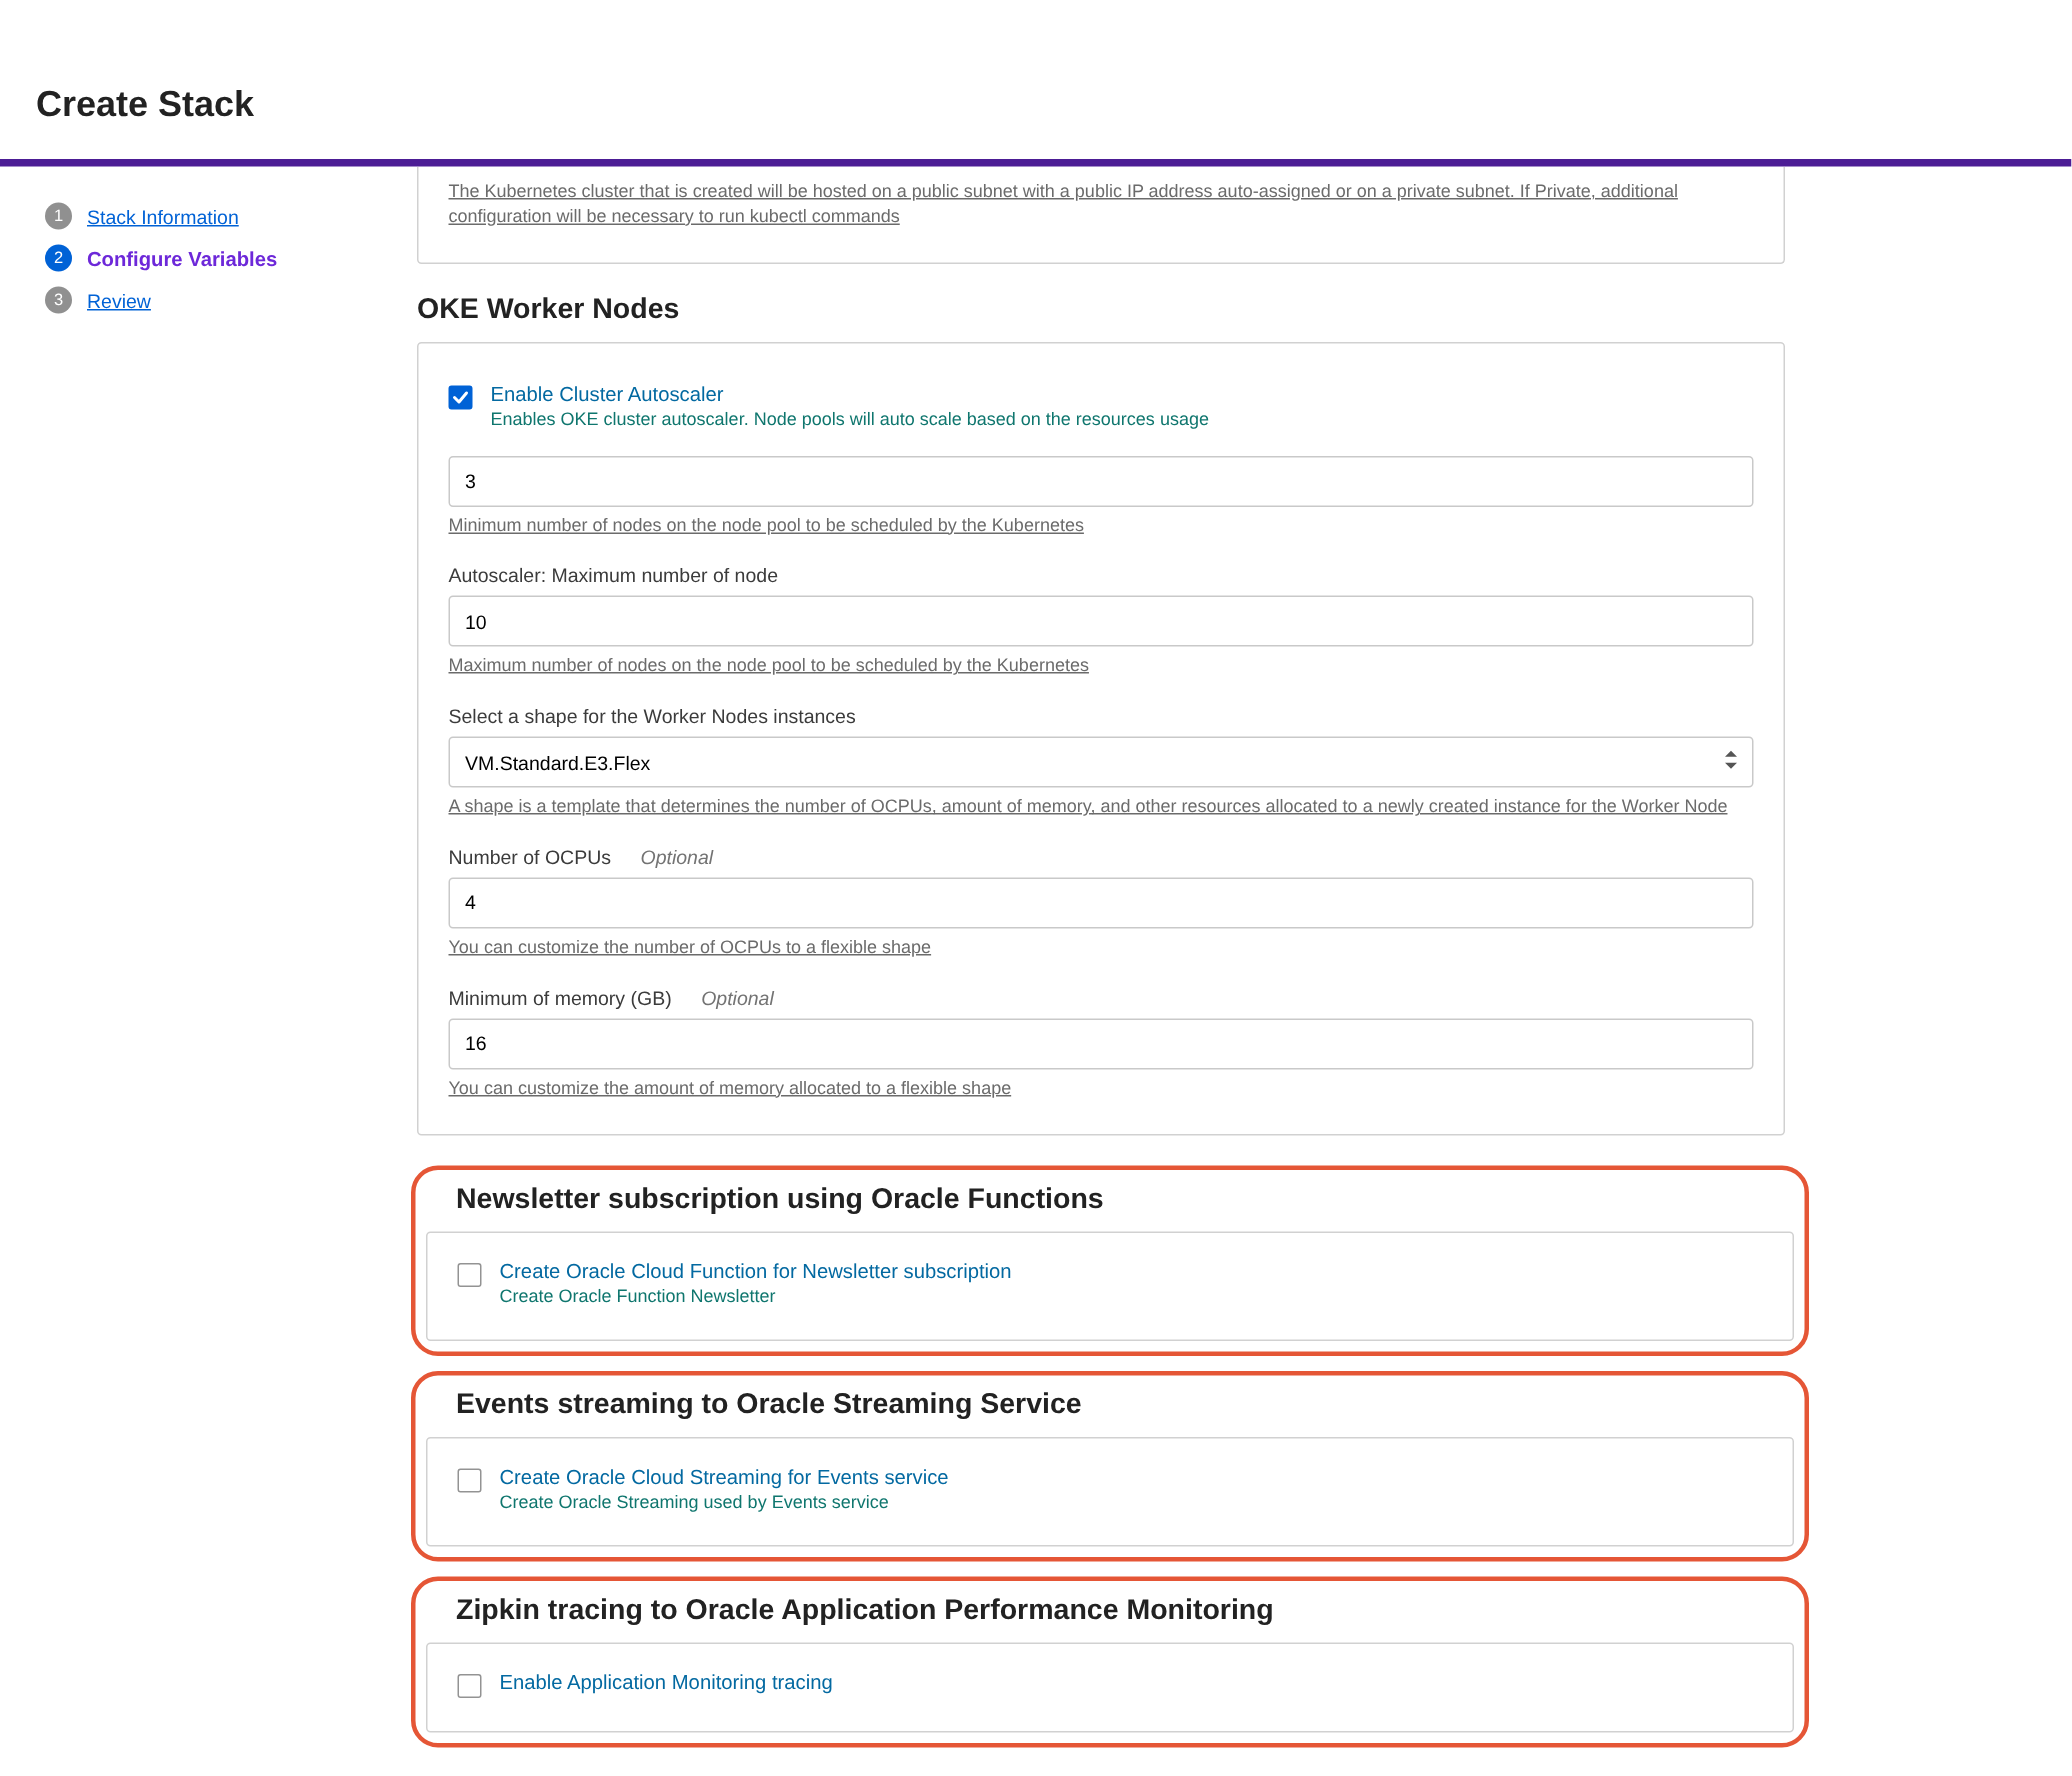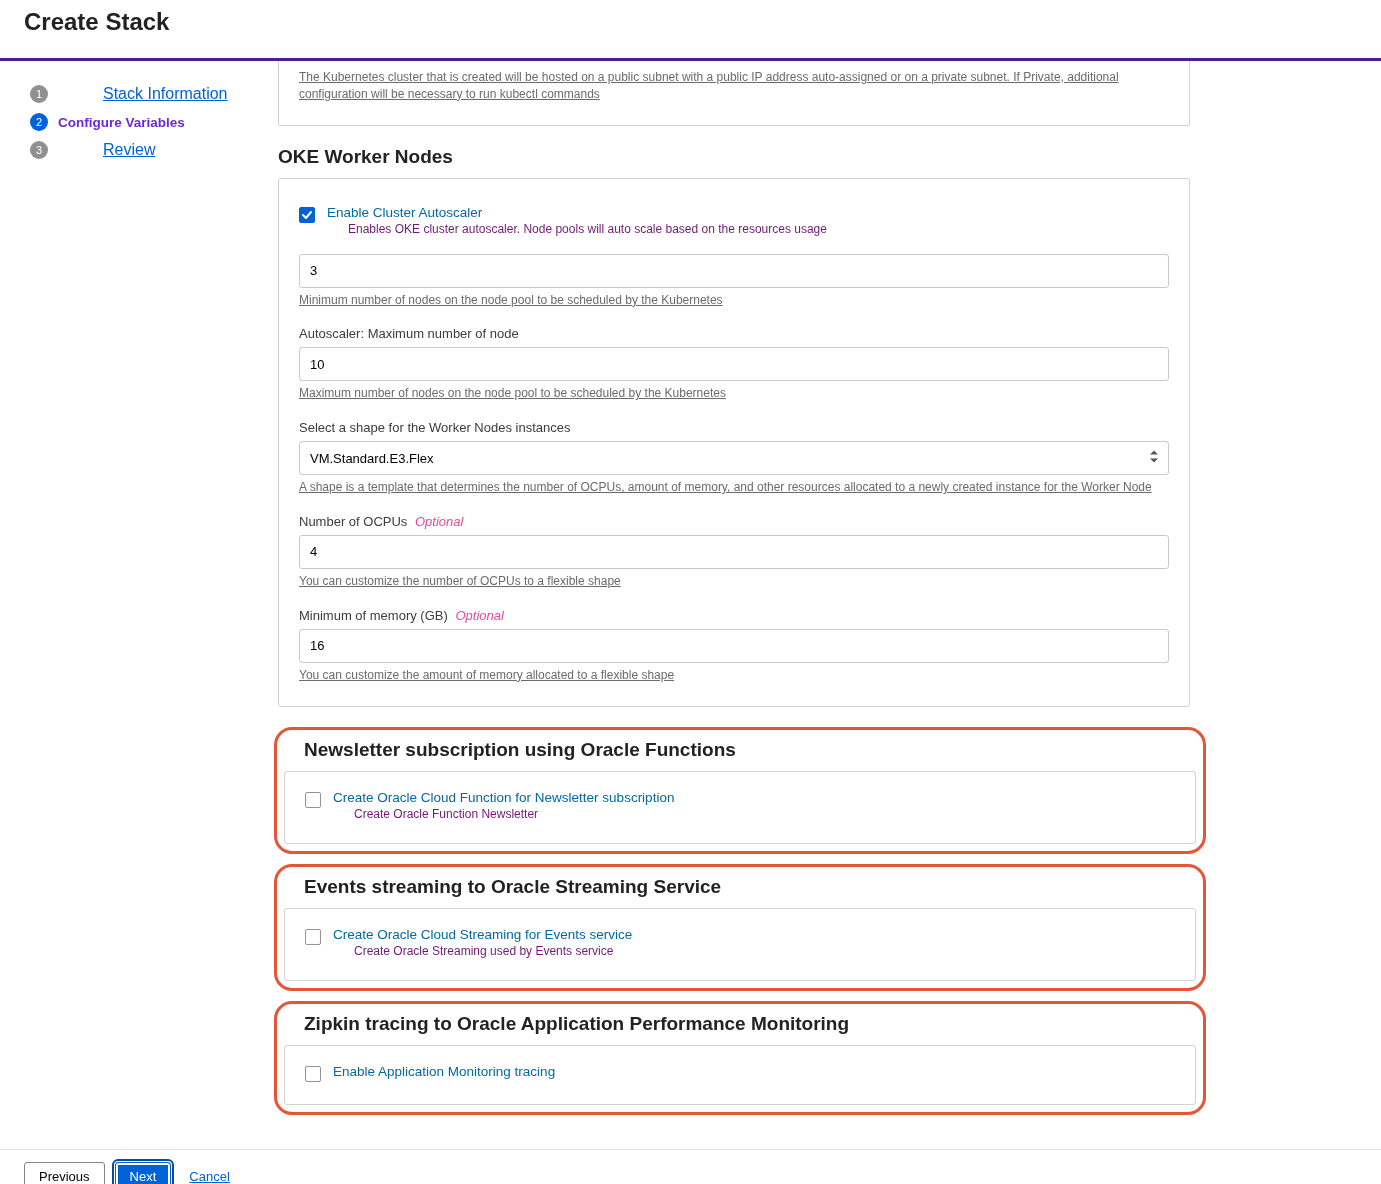--- a/index.html
+++ b/index.html
@@ -5,21 +5,22 @@
   * { box-sizing: border-box; }
   body {
     margin: 0;
     font-family: -apple-system, BlinkMacSystemFont, "Segoe UI", Helvetica, Arial, sans-serif;
     font-size: 13px;
     color: #222;
     background: #fff;
   }
   .header {
     padding: 8px 24px 22px;
-    border-bottom: 3px solid #4c1d95;
+    border-bottom: 5px solid #4c1d95;
+    margin-top: 48px;
   }
   .header h1 {
     margin: 0;
     font-size: 24px;
     font-weight: 600;
   }
   .page-body {
     display: flex;
     min-height: calc(100vh - 128px);
   }
@@ -38,22 +39,21 @@
     border-radius: 50%;
     background: #909090;
     color: #fff;
     font-size: 11px;
     display: flex; align-items: center; justify-content: center;
     flex-shrink: 0;
   }
   .step.active .step-num { background: #0062d6; }
   .step a {
     color: #0062d6;
-    font-size: 16px;
-    margin-left: 45px;
+    font-size: 13px;
   }
   .step.active .step-label {
     font-weight: 700;
     color: #6d28d9;
     font-size: 13.5px;
   }
   .main {
     flex: 1;
     padding: 0 20px 24px 0;
     max-width: 932px;
@@ -82,23 +82,23 @@
     margin-top: 4px;
     text-decoration: underline;
   }
   .field { margin-top: 18px; }
   .field-label {
     font-size: 13px;
     color: #3b3b3b;
     margin-bottom: 6px;
   }
   .optional {
-    color: #ec4899;
+    color: #737373;
     font-style: italic;
-    margin-left: 4px;
+    margin-left: 16px;
   }
   input.text, .select {
     width: 100%;
     border: 1px solid #c9c9c9;
     border-radius: 3px;
     height: 34px;
     padding: 0 10px;
     font-size: 13px;
     background: #fff;
   }
@@ -116,21 +116,21 @@
   }
   .chk {
     width: 16px; height: 16px; border: 1.5px solid #939393; border-radius: 2px; margin-top: 2px;
     display: flex; align-items: center; justify-content: center;
     flex-shrink: 0; cursor: pointer;
   }
   .chk.checked { background: #0062d6; border-color: #0062d6; }
   .chk.checked svg { display: block; }
   .chk svg { display: none; }
   .chk-label { font-size: 13.5px; color: #0369a1; }
-  .chk-help { color: #701a75; font-size: 12px; margin-top: 2px; margin-left: 21px; }
+  .chk-help { color: #0f766e; font-size: 12px; margin-top: 2px; }
 
   .highlight-wrap {
     border: 3px solid #e55636;
     border-radius: 18px;
     padding: 7px 7px 7px 7px;
     margin-bottom: 10px;
     margin-right: -16px;
     margin-left: -4px;
   }
   .highlight-wrap .section-heading { margin-left: 20px; margin-top: 2px;}

